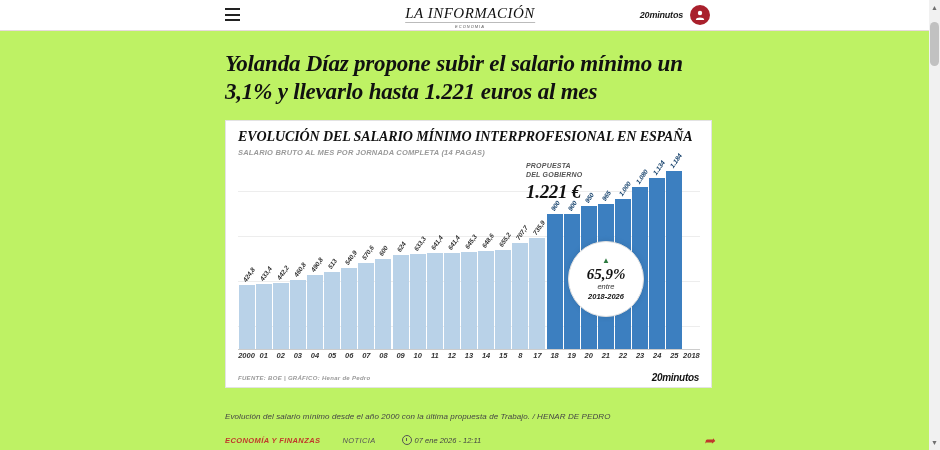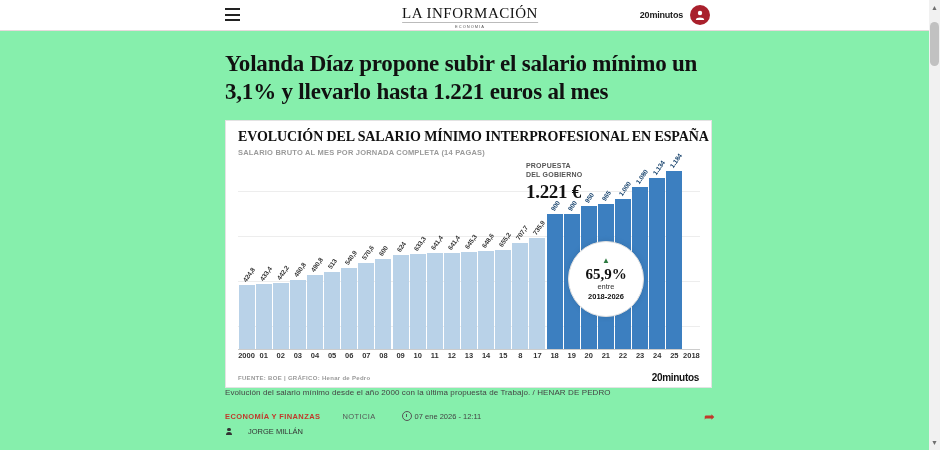--- a/index.html
+++ b/index.html
@@ -11,22 +11,23 @@
     overflow: hidden;
   }
   body {
     font-family: "Liberation Sans", sans-serif;
     color: #1a1a1a;
   }
   #page {
     position: relative;
     width: 940px;
     height: 450px;
-    background: #86efac;
+    background: #bef264;
     overflow: hidden;
+    font-style: italic;
   }
 
   
   .site-header {
     position: relative;
     height: 30px;
     border-bottom: 1px solid #e8d9dc;
     background: #ffffff;
   }
   .hamburger {
@@ -281,21 +282,21 @@
     position: absolute;
     right: 12px;
     bottom: 4px;
     font-size: 10px;
     font-weight: bold;
     color: #111;
     letter-spacing: -0.3px;
   }
 
   .caption {
-    margin-top: 0;
+    margin-top: 24px;
     font-size: 8px;
     color: #444;
     letter-spacing: 0.1px;
   }
 
   .meta-row {
     margin-top: 14px;
     display: flex;
     align-items: center;
     gap: 22px;

